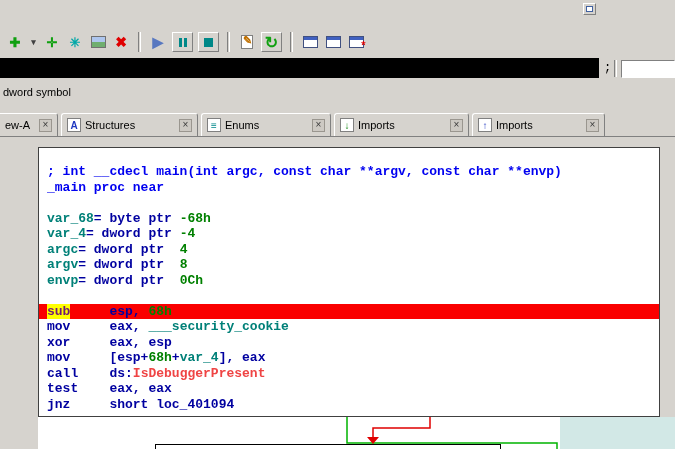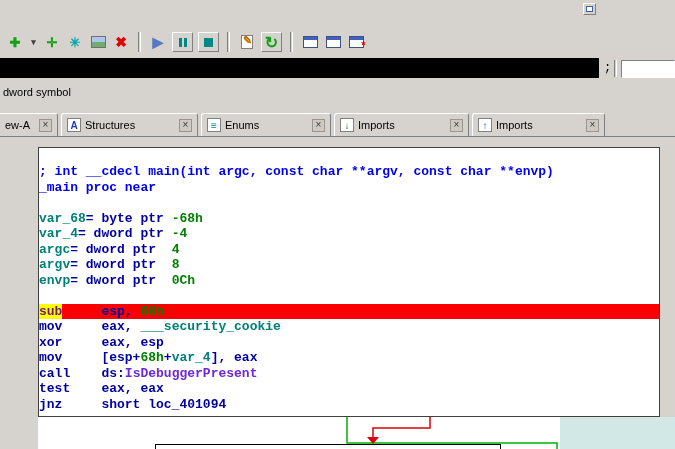--- a/index.html
+++ b/index.html
@@ -52,27 +52,27 @@
   .tab:nth-child(5){width:133px}
   .tab-icon{width:14px;height:14px;background:#fff;border:1px solid #808080;display:inline-flex;align-items:center;justify-content:center;
     font-size:10px;font-weight:bold;margin-right:4px}
   .tab-label{flex:1;text-align:left;white-space:nowrap;overflow:hidden}
   .tab-close{width:13px;height:13px;margin-left:4px;background:#cdc9c3;border:1px solid #9a968f;display:inline-flex;align-items:center;
     justify-content:center;font-size:10px;line-height:10px;color:#3a3a3a}
 
   
   .panel{position:absolute;left:38px;top:147px;width:622px;height:270px;background:#fff;border:1px solid #404040;overflow:hidden}
   .code{padding-top:16px;font-family:"Liberation Mono",monospace;font-size:13px;font-weight:bold;white-space:pre}
-  .code-line{height:15.5px;line-height:15.5px;}
+  .code-line{height:15.5px;line-height:15.5px;padding-left:8px}
   .bp{background:var(--bp-red,#fa0000)}
   .tok-blue{color:#0000f0}
   .tok-navy{color:#0000a0}
   .tok-teal{color:#008078}
   .tok-green{color:#008000}
-  .tok-magenta{color:#6d28d9}
+  .tok-magenta{color:#ef4444}
   .tok-hlword{background:var(--hl-yellow,#ffff00);color:#701a75}
 
   
   .bottom-white{position:absolute;left:38px;top:417px;width:637px;height:32px;background:#fff}
   .bottom-pale{position:absolute;left:560px;top:417px;width:115px;height:32px;background:#d2e8e6}
   .graph-node{position:absolute;left:155px;top:444px;width:346px;height:5px;background:#fff;border:1px solid #000;border-bottom:none}
   .edges{position:absolute;left:0;top:417px}
 </style>
 </head>
 <body>

